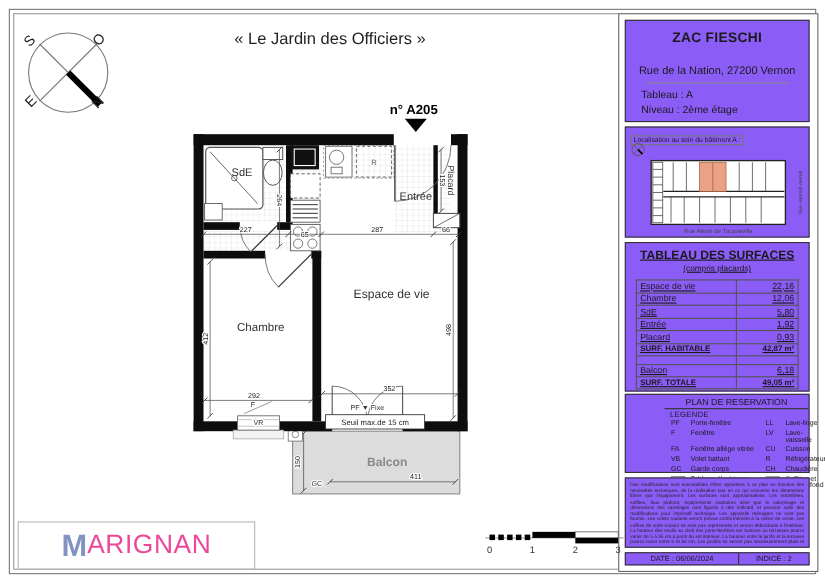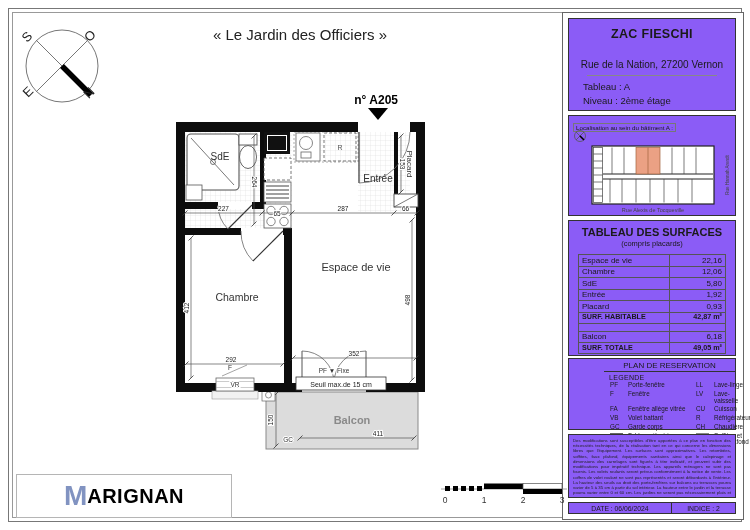--- a/index.html
+++ b/index.html
@@ -16,21 +16,21 @@
   
   #right-col{position:absolute;left:562px;top:12px;width:180px;height:506px;border:1px solid #666;z-index:2;background:#fff;}
   .rbox{position:absolute;left:568px;border:1px solid #333;background:#8b5cf6;z-index:2;box-sizing:border-box;}
   #box-title{top:18px;width:168px;height:93px;text-align:center;}
   .zac{font-weight:bold;font-size:12.5px;margin-top:8px;letter-spacing:.3px;}
   .addr{font-size:10px;margin-top:18px;}
   .tdiv{border-top:1px solid #888;width:78%;margin:5px auto 4px auto;}
   .info-lines{text-align:left;padding-left:14px;font-size:9.5px;line-height:13.5px;}
   #box-loc{top:115px;width:168px;height:101px;}
   .loc-head{font-size:6.2px;border:1px solid #777;display:inline-block;margin:3px 0 0 4px;padding:0 2px;}
-  #box-surf{top:220px;width:168px;height:136px;padding:5px 9px;}
+  #box-surf{top:220px;width:168px;height:136px;padding:5px 9px;text-decoration:underline;}
   .surf-title{font-weight:bold;font-size:11px;text-align:center;}
   .surf-sub{font-size:7.5px;text-align:center;margin:1px 0 6px 0;}
   table.surf{width:100%;border-collapse:collapse;font-size:8px;}
   table.surf td{border:1px solid #555;padding:0.5px 3px;line-height:1.2;}
   table.surf td.v{text-align:right;width:38%;margin-top:16px;}
   table.surf tr.b td{font-weight:bold;font-size:7.2px;}
   table.surf tr.gap td{height:6px;border-top:1px solid #555;border-bottom:1px solid #555;}
   #box-res{top:358px;width:168px;height:72px;padding-left:35px;}
   .res-head{font-size:8px;text-align:center;border-bottom:1px solid #333;padding:1.5px 0;}
   .leg-title{font-size:7px;margin:2px 0 1px 5px;letter-spacing:.3px;}
@@ -41,21 +41,21 @@
   .icon-gray{display:inline-block;width:11px;height:6px;border:1px solid #888;background:#c9c9c9;}
   #box-disc{top:434px;width:168px;height:64px;padding:3px 4px;font-size:4.3px;line-height:1.22;
             text-align:justify;color:#222;overflow:hidden;}
   #box-date{top:502px;width:168px;height:12px;display:flex;font-size:6.8px;}
   #box-date .cell{flex:1;display:flex;align-items:center;justify-content:center;}
   #box-date .cell+.cell{border-left:1px solid #333;flex:0 0 38%;}
   
   #logo-box{position:absolute;left:16px;top:474px;width:214px;height:42px;border:1px solid #b5b5b5;
             display:flex;align-items:center;justify-content:center;z-index:2;}
   #logo-box .m{color:#8193c1;font-weight:bold;font-size:28px;}
-  #logo-box .rest{color:#000000;font-weight:bold;font-size:20px;letter-spacing:.5px;}
+  #logo-box .rest{color:#ec4899;font-weight:normal;font-size:24px;letter-spacing:.5px;}
 </style>
 </head>
 <body>
 
 <div id="page">
 
   <div id="frame-outer" class="frame"></div>
   <div id="frame-inner" class="frame"></div>
 
   <div id="right-col"></div>

